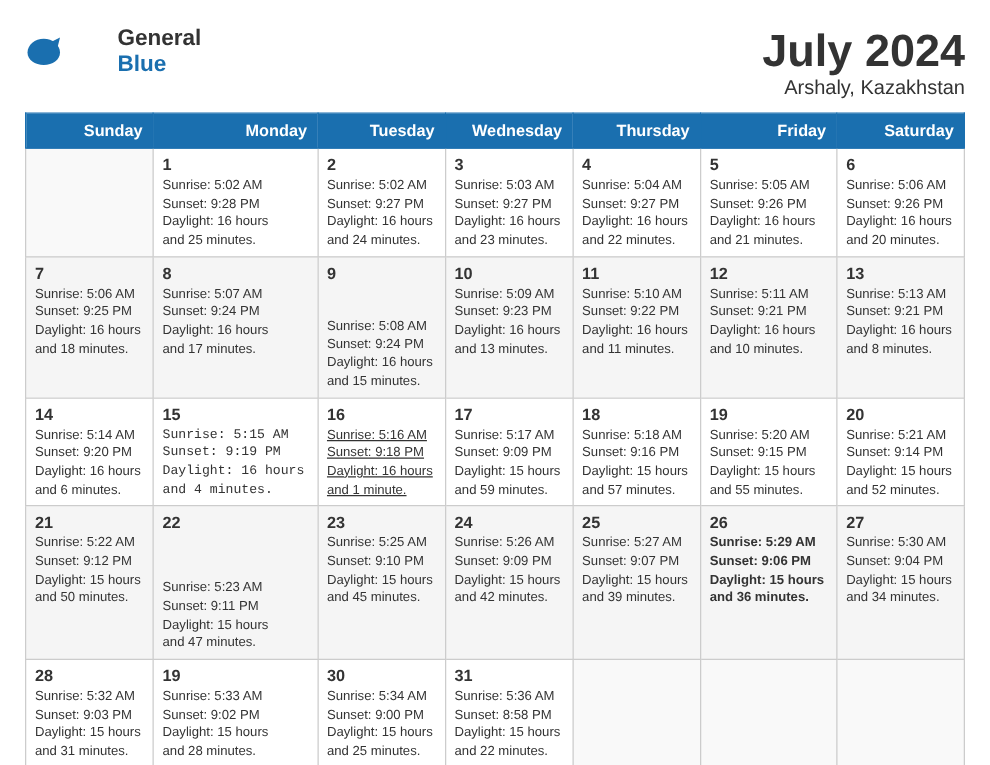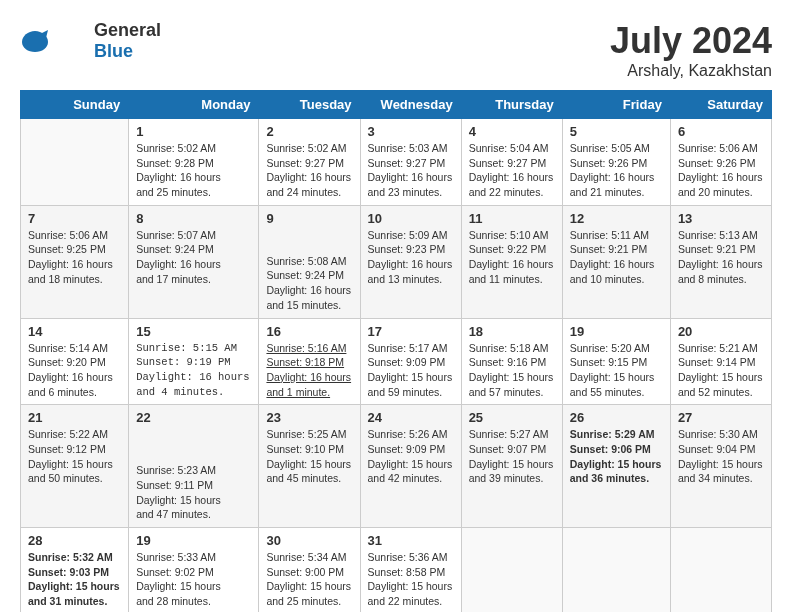--- a/index.html
+++ b/index.html
@@ -305,21 +305,21 @@
           <span class="day-number">27</span>
           <div class="day-info" style="white-space: pre-line;">Sunrise: 5:30 AM
 Sunset: 9:04 PM
 Daylight: 15 hours
 and 34 minutes.</div>
         </td>
       </tr>
       <tr>
         <td>
           <span class="day-number">28</span>
-          <div class="day-info" style="white-space: pre-line; font-weight: bold;">Sunrise: 5:32 AM
+          <div class="day-info" style="white-space: pre-line;">Sunrise: 5:32 AM
 Sunset: 9:03 PM
 Daylight: 15 hours
 and 31 minutes.</div>
         </td>
         <td>
           <span class="day-number">19</span>
           <div class="day-info" style="white-space: pre-line;">Sunrise: 5:33 AM
 Sunset: 9:02 PM
 Daylight: 15 hours
 and 28 minutes.</div>

